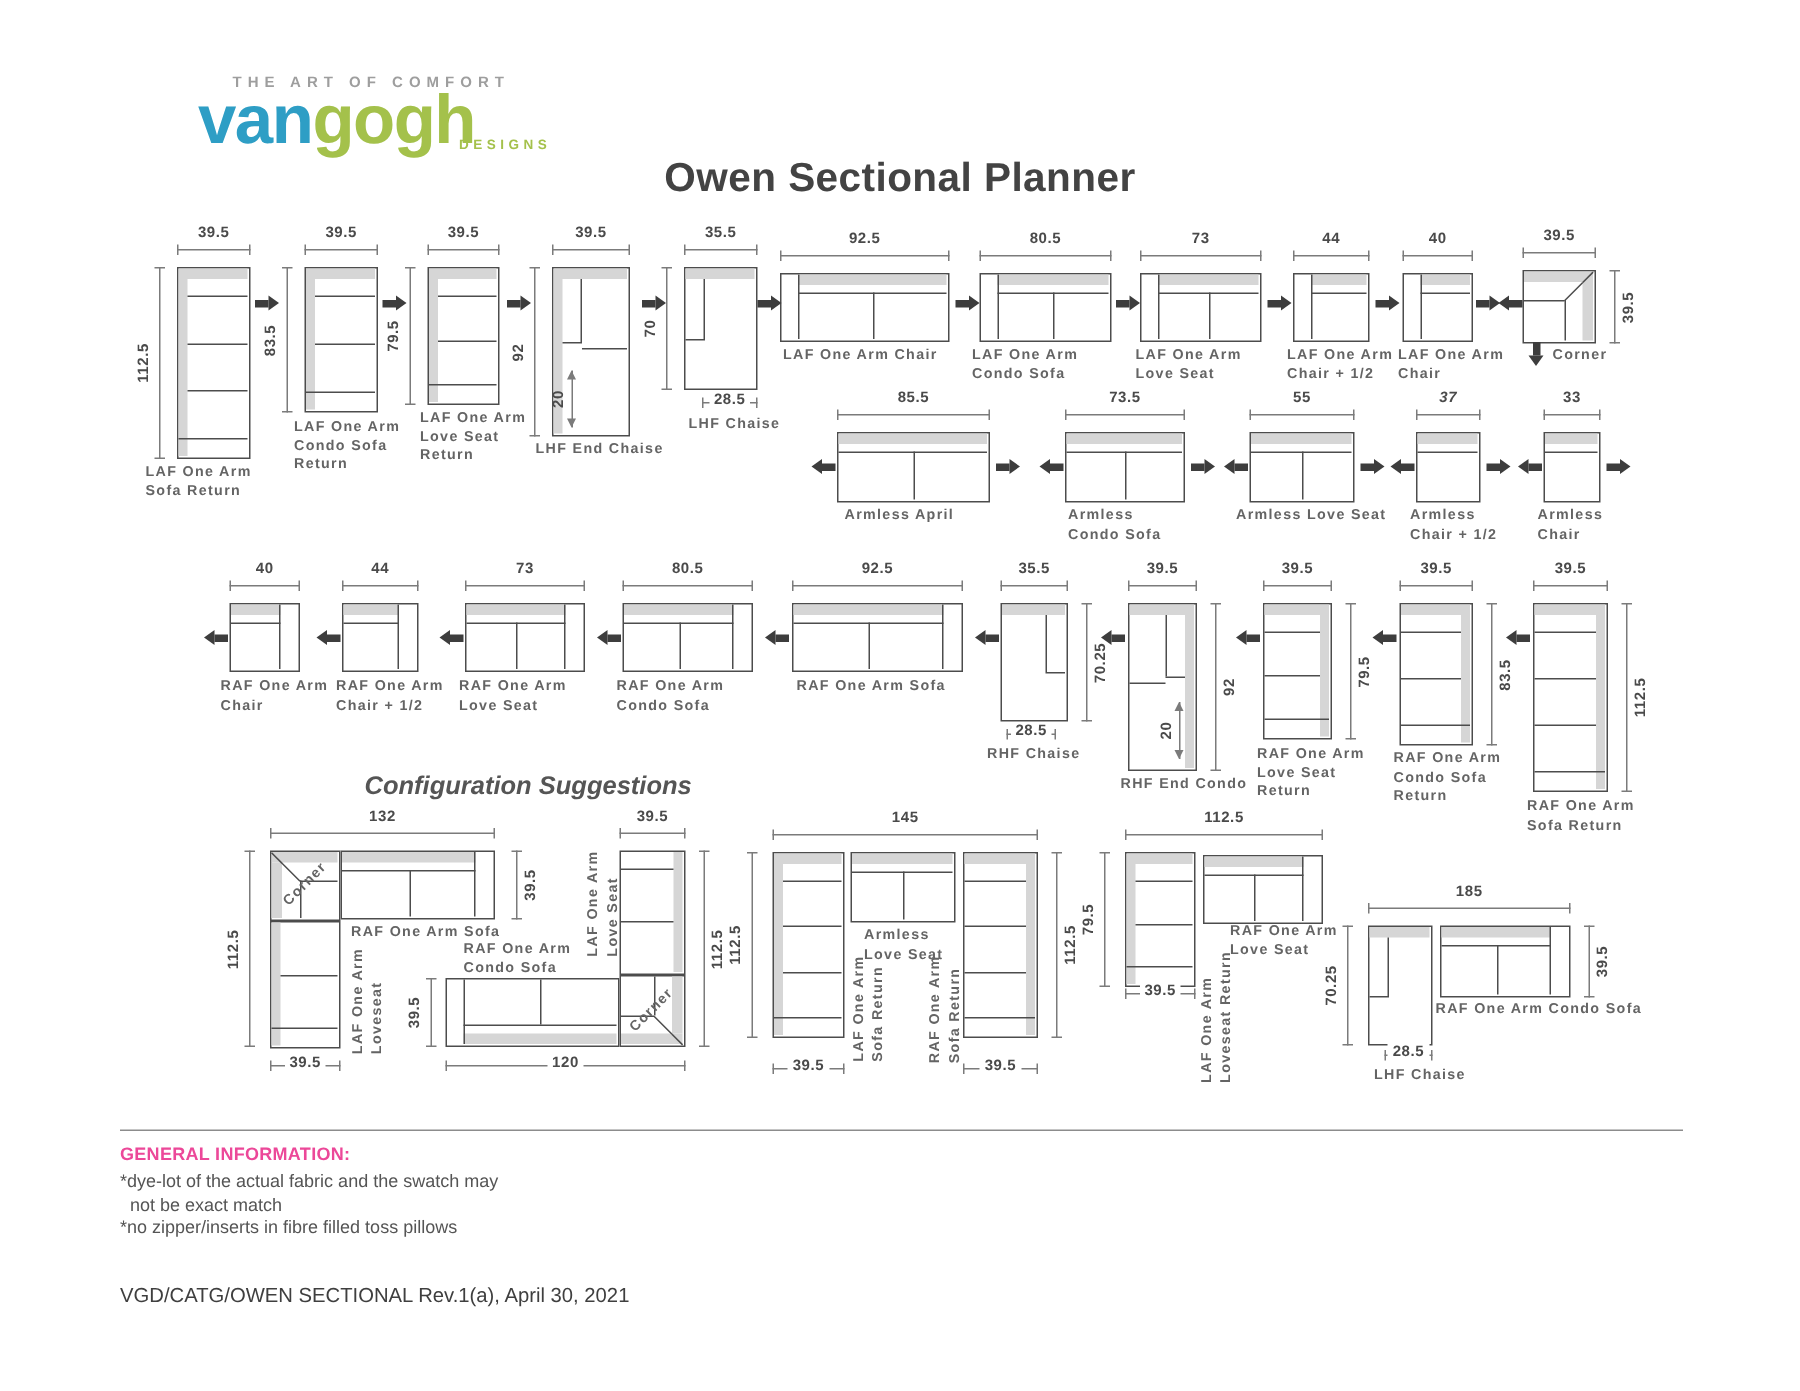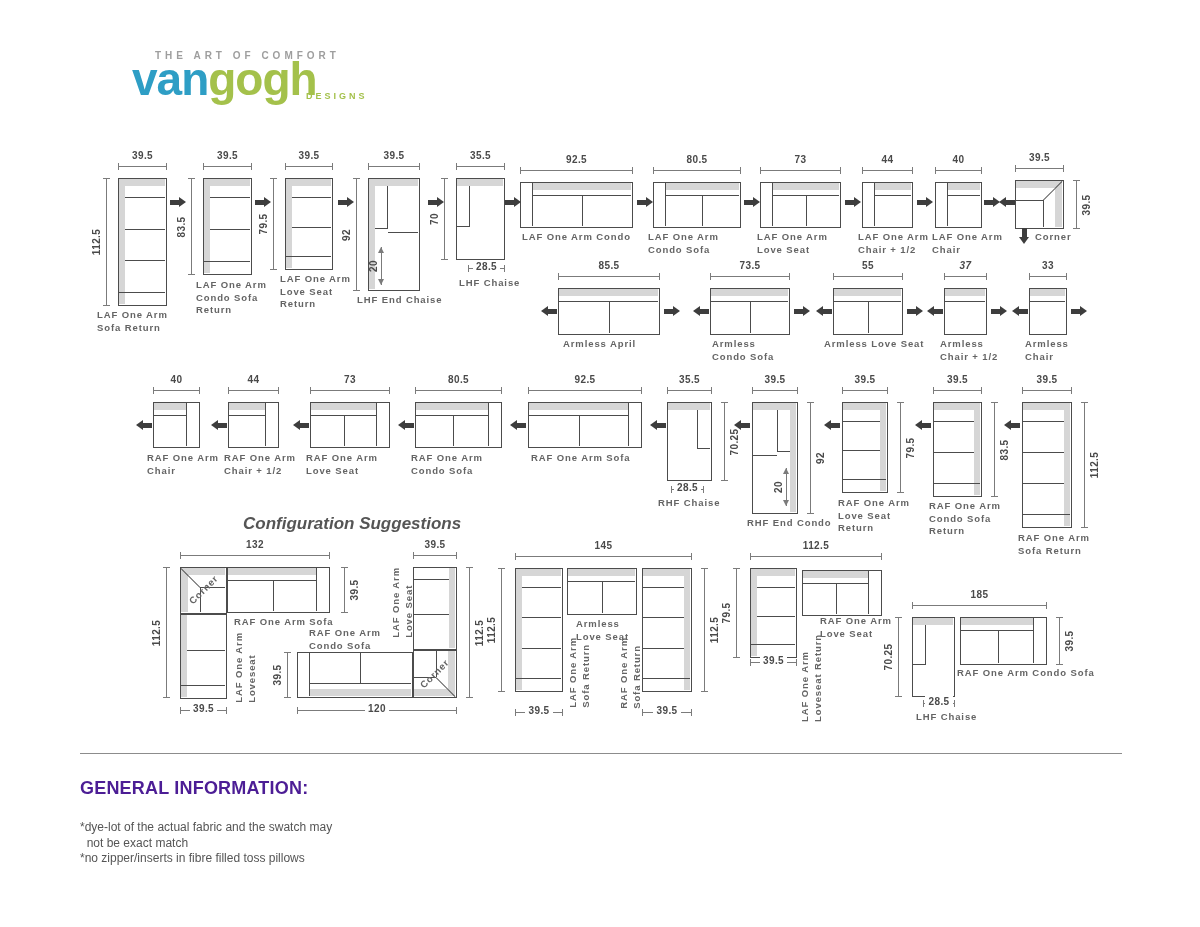--- a/index.html
+++ b/index.html
@@ -47,36 +47,37 @@
         border-bottom:5.5px solid transparent;border-right:7px solid var(--arrow);}
   .ah-d{position:absolute;width:0;height:0;border-left:5.5px solid transparent;
         border-right:5.5px solid transparent;border-top:7px solid var(--arrow);}
   
   .plabel{position:absolute;font-size:9.5px;font-weight:bold;color:var(--labeltext);
           letter-spacing:.9px;line-height:12.5px;white-space:nowrap;}
   .plabel.rot{writing-mode:vertical-rl;transform:rotate(180deg);line-height:13px;}
   .plabel.diag{transform:translate(-50%,-50%) rotate(-45deg);}
   
   .sep{position:absolute;left:80px;top:753px;width:1042px;border-top:1px solid #8c8c8c;}
-  .gi-head{position:absolute;left:80px;top:762px;font-size:18px;font-weight:bold;
-           color:#4c1d95;letter-spacing:.2px;margin-top:16px;}
+  .gi-head{position:absolute;left:80px;top:762px;font-size:12px;font-weight:bold;
+           color:#ec4899;letter-spacing:.2px;}
   .gi-col{position:absolute;top:780px;font-size:12px;color:#555;line-height:15.5px;}
-  .gi-col1{left:80px;margin-top:40px;} .gi-col2{left:365px;}
+  .gi-col1{left:80px;} .gi-col2{left:365px;}
   .gi-line{white-space:pre;}
   .footer{position:absolute;left:80px;top:856px;font-size:13.5px;color:#3f3f3f;}
 </style>
 </head>
 <body>
 
 <div class="page">
   <div>
     <div class="tagline">THE ART OF COMFORT</div>
     <div class="brand"><span class="b1">van</span><span class="b2">gogh</span></div>
     <div class="designs">DESIGNS</div>
   </div>
+  <h1 class="title">Owen Sectional Planner</h1>
 
   <div id="canvas">
     <div class="cfg-title">Configuration Suggestions</div>
   <div class="box" style="left: 118px; top: 178px; width: 49px; height: 128px;">
         <div class="sub sh" style="left: 0px; top: 0px; width: 46px; height: 7px;"></div>
         <div class="sub sh" style="left: 0px; top: 7px; width: 6px; height: 118px;"></div>
         <div class="sub ln" style="left: 6px; top: 18px; width: 40px; height: 1px;"></div>
         <div class="sub ln" style="left: 0px; top: 113px; width: 46px; height: 1px;"></div>
         <div class="sub ln" style="left: 6px; top: 50px; width: 40px; height: 1px;"></div>
         <div class="sub ln" style="left: 6px; top: 81px; width: 40px; height: 1px;"></div>
@@ -697,21 +698,21 @@
         <div>Love Seat</div>
         <div>Return</div>
       </div>
       <div class="plabel" style="left: 357px; top: 294px;">
         <div>LHF End Chaise</div>
       </div>
       <div class="plabel" style="left: 459px; top: 277px;">
         <div>LHF Chaise</div>
       </div>
       <div class="plabel" style="left: 522px; top: 231px;">
-        <div>LAF One Arm Condo</div>
+        <div>LAF One Arm Chair</div>
       </div>
       <div class="plabel" style="left: 648px; top: 231px;">
         <div>LAF One Arm</div>
         <div>Condo Sofa</div>
       </div>
       <div class="plabel" style="left: 757px; top: 231px;">
         <div>LAF One Arm</div>
         <div>Love Seat</div>
       </div>
       <div class="plabel" style="left: 858px; top: 231px;">
@@ -831,13 +832,14 @@
       </div>
     </div>
 
   <div class="sep"></div>
   <div class="gi-head">GENERAL INFORMATION:</div>
   <div class="gi-col gi-col1">
     <div class="gi-line">*dye-lot of the actual fabric and the swatch may</div>
     <div class="gi-line">  not be exact match</div>
     <div class="gi-line">*no zipper/inserts in fibre filled toss pillows</div>
   </div>
+  <div class="footer">VGD/CATG/OWEN SECTIONAL Rev.1(a), April 30, 2021</div>
 </div>
 
 </body></html>

